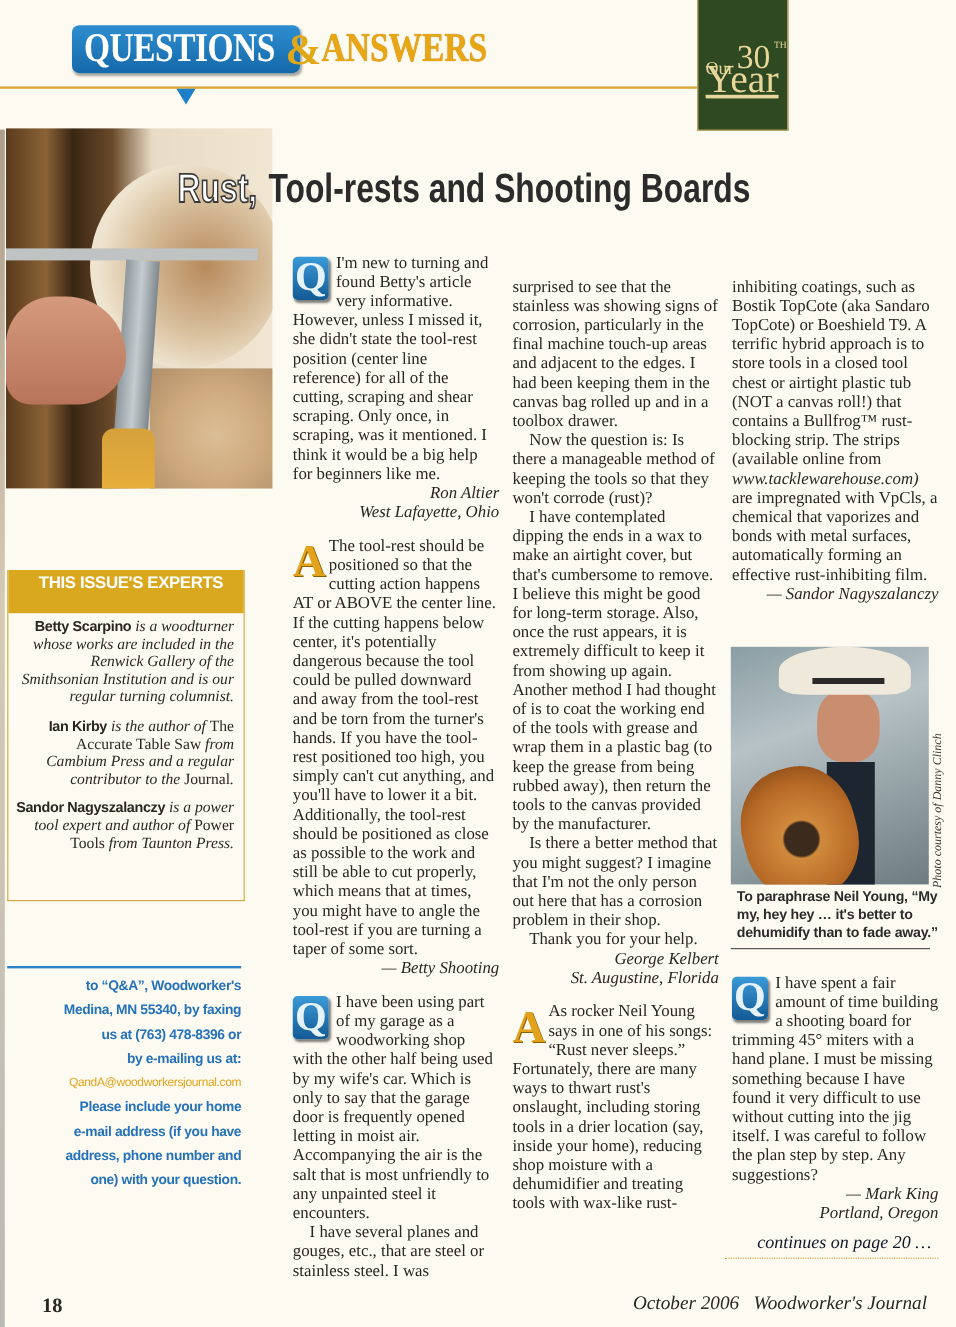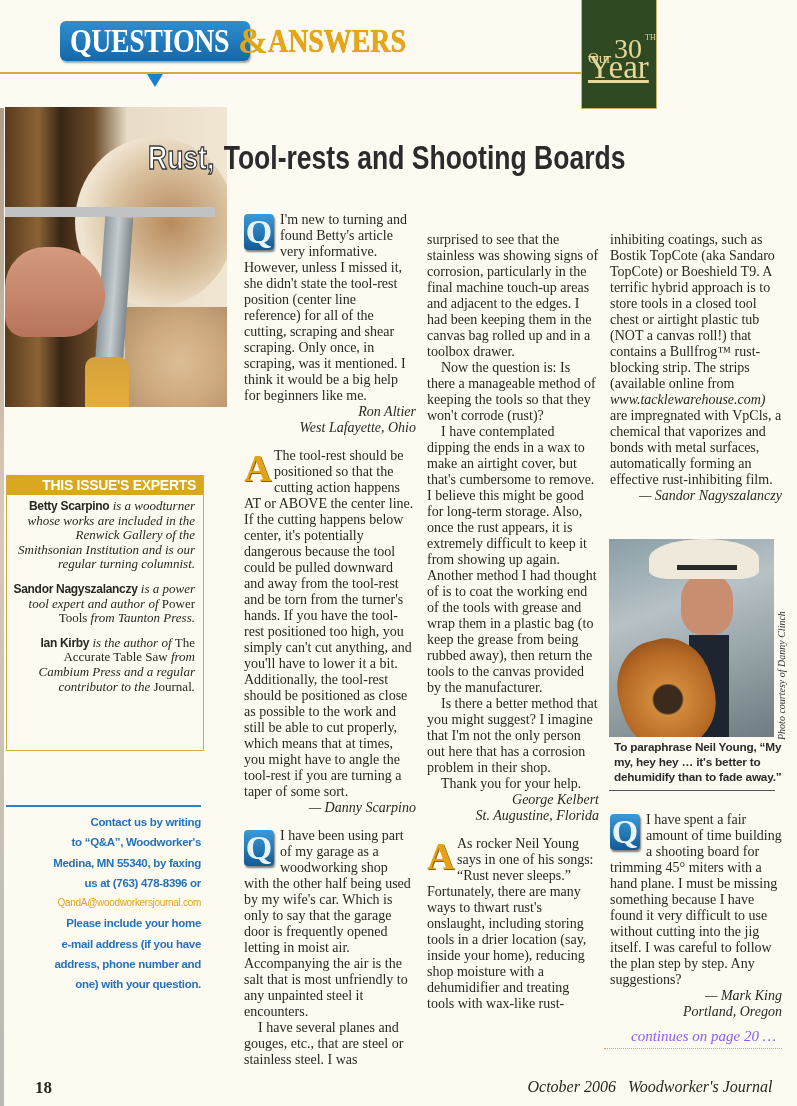--- a/index.html
+++ b/index.html
@@ -32,21 +32,21 @@
   .photo-lathe .handle { position:absolute; left:80px; top:250px; width:44px; height:60px; border-radius:10px; background:linear-gradient(#d6a13c,#e8b03a); }
   .photo-lathe .shavings { position:absolute; left:120px; top:200px; width:110px; height:110px; background:radial-gradient(circle, #d8b88c 0, #c9a070 50%, #a68058 100%); opacity:0.85; }
 
   
   .title { left:148px; top:138px; white-space:nowrap; font-family:"Liberation Sans",sans-serif; font-weight:bold; font-size:34px; transform:scaleX(0.78); transform-origin:left center; }
   .title .rust { color:#fff; -webkit-text-stroke:1.5px #3a3a3a; margin-right:12px; }
   .title .rest { color:#2b2b2b; }
 
   
   .experts { left:6px; top:475px; width:196px; height:275px; border:1px solid #d4ac45; border-top:none; }
-  .experts-head { height:20px; background:#d9a81e; color:#fff; font-family:"Liberation Sans",sans-serif; font-weight:bold; font-size:14px; text-align:right; padding-right:7px; line-height:20px; transform-origin:right; letter-spacing:-0.3px; }
+  .experts-head { height:36px; background:#d9a81e; color:#fff; font-family:"Liberation Sans",sans-serif; font-weight:bold; font-size:14px; text-align:right; padding-right:17px; line-height:20px; transform-origin:right; letter-spacing:-0.3px; }
   .experts-body { padding:4px 8px 0 4px; text-align:right; font-size:13px; line-height:14.6px; font-style:italic; color:#2a2622; }
   .experts-body p { margin:0 0 10px 0; }
   .experts-body b { font-style:normal; font-family:"Liberation Sans",sans-serif; font-weight:bold; font-size:12px; letter-spacing:-0.3px; }
   .experts-body .up { font-style:normal; }
 
   .contact-rule { left:6px; top:805px; width:195px; height:2px; background:#2d82c8; }
   .contact { left:6px; top:812px; width:195px; text-align:right; font-family:"Liberation Sans",sans-serif; font-weight:bold; font-size:11.5px; line-height:20.3px; color:#2572ba; letter-spacing:-0.3px; }
   .contact .email { color:#e3a21a; font-weight:normal; font-size:10px; }
 
   
@@ -67,21 +67,21 @@
       linear-gradient(160deg, #8a9ea4 0%, #b7c2c6 35%, #9aa7ab 60%, #6e7b80 100%); overflow:hidden; }
   .photo-neil .hat { position:absolute; left:40px; top:0; width:110px; height:40px; border-radius:50% 50% 20% 20%; background:#efe9dc; }
   .photo-neil .band { position:absolute; left:68px; top:26px; width:60px; height:5px; background:#2a2a2a; }
   .photo-neil .face { position:absolute; left:72px; top:36px; width:52px; height:60px; border-radius:40%; background:#c98d70; }
   .photo-neil .shirt { position:absolute; left:80px; top:96px; width:40px; height:110px; background:#1d2530; }
   .photo-neil .guitar { position:absolute; left:10px; top:100px; width:95px; height:110px; border-radius:45%; background:radial-gradient(circle at 50% 55%, #3c2a1c 0 14px, #d08a3c 16px, #b76a26 60%, #7a3e12 100%); transform:rotate(-15deg); }
   .photo-credit { left:776px; top:560px; width:14px; height:180px; writing-mode:vertical-rl; transform:rotate(180deg); font-style:italic; font-size:10px; color:#3a3632; text-align:left; }
   .caption { left:614px; top:740px; width:172px; font-family:"Liberation Sans",sans-serif; font-weight:bold; font-size:11.8px; line-height:15px; color:#2b2b2b; letter-spacing:-0.2px; }
   .caption-rule { left:609px; top:790px; width:166px; height:1px; background:#555; }
 
-  .continues { left:600px; top:1028px; width:176px; text-align:right; font-style:italic; font-size:15px; color:#8b5cf6; }
+  .continues { left:600px; top:1028px; width:176px; text-align:right; font-style:italic; font-size:15px; color:#0f172a; }
   .cont-rule { left:604px; top:1048px; width:178px; height:0; border-top:1px dotted #d9a73a; }
 
   .footer-left { left:22px; top:1078px; font-size:17px; font-weight:bold; color:#2a2622;margin-left:13px; }
   .footer-right { left:520px; top:1078px; width:260px; text-align:center; font-style:italic; font-size:16px; color:#2a2622; }
   .footer-right span + span { margin-left:12px; }
   .left-edge { left:0; top:108px; width:4px; height:998px; background:linear-gradient(#7a5e44,#bca88f 40%,#8d8d8d); opacity:0.6; }
 </style>
 </head>
 <body>
 
@@ -114,47 +114,47 @@
 </div>
 
 <div class="abs title">
   <span class="rust">Rust,</span><span class="rest">Tool-rests and Shooting Boards</span>
 </div>
 
 <div class="abs experts">
   <div class="experts-head">THIS ISSUE'S EXPERTS</div>
   <div class="experts-body">
     <p><b>Betty Scarpino</b><span> is a woodturner whose works are included in the Renwick Gallery of the Smithsonian Institution and is our regular turning columnist.</span></p>
+    <p><b>Ian Kirby</b><span> is the author of </span><span class="up">The Accurate Table Saw</span><span> from Cambium Press and a regular contributor to the </span><span class="up">Journal</span><span>.</span></p>
     <p><b>Sandor Nagyszalanczy</b><span> is a power tool expert and author of </span><span class="up">Power Tools</span><span> from Taunton Press.</span></p>
-    <p><b>Ian Kirby</b><span> is the author of </span><span class="up">The Accurate Table Saw</span><span> from Cambium Press and a regular contributor to the </span><span class="up">Journal</span><span>.</span></p>
   </div>
 </div>
 
 <div class="abs contact-rule"></div>
 <div class="abs contact">
-  <div>Contact us by writing</div>
   <div>to “Q&amp;A”, Woodworker's</div>
   <div>Medina, MN 55340, by faxing</div>
   <div>us at (763) 478-8396 or</div>
+  <div>by e-mailing us at:</div>
   <div class="email">QandA@woodworkersjournal.com</div>
   <div>Please include your home</div>
   <div>e-mail address (if you have</div>
   <div>address, phone number and</div>
   <div>one) with your question.</div>
 </div>
 
 <div class="col c1">
   <span class="dropcap q">Q</span>
   <p>I'm new to turning and found Betty's article very informative. However, unless I missed it, she didn't state the tool-rest position (center line reference) for all of the cutting, scraping and shear scraping. Only once, in scraping, was it mentioned. I think it would be a big help for beginners like me.</p>
   <p class="sig">Ron Altier</p>
   <p class="sig">West Lafayette, Ohio</p>
   <div style="height:12px"></div>
   <span class="dropcap a">A</span>
   <p>The tool-rest should be positioned so that the cutting action happens AT or ABOVE the center line. If the cutting happens below center, it's potentially dangerous because the tool could be pulled downward and away from the tool-rest and be torn from the turner's hands. If you have the tool-rest positioned too high, you simply can't cut anything, and you'll have to lower it a bit. Additionally, the tool-rest should be positioned as close as possible to the work and still be able to cut properly, which means that at times, you might have to angle the tool-rest if you are turning a taper of some sort.</p>
-  <p class="sig">— Danny Scarpino</p>
+  <p class="sig">— Betty Shooting</p>
   <div style="height:12px"></div>
   <span class="dropcap q">Q</span>
   <p>I have been using part of my garage as a woodworking shop with the other half being used by my wife's car. Which is only to say that the  garage door is frequently opened letting in moist air.  Accompanying the air is the salt that is most unfriendly to any unpainted steel it encounters.</p>
   <p class="ind">I have several planes and gouges, etc., that are steel or stainless steel. I was</p>
 </div>
 
 <div class="col c2">
   <p>surprised to see that the stainless was showing signs of corrosion, particularly in the final machine touch-up areas and adjacent to the edges.  I had been keeping them in the canvas bag rolled up and in a toolbox drawer.</p>
   <p class="ind">Now the question is: Is there a manageable method of keeping the tools so that they won't corrode (rust)?</p>
   <p class="ind">I have contemplated dipping the ends in a wax to make an airtight cover, but that's cumbersome to remove. I believe this might be good for long-term storage. Also, once the rust appears, it is extremely difficult to keep it from showing up again. Another method I had thought of is to coat the working end of the tools with grease and wrap them in a plastic bag (to keep the grease from being rubbed away), then return the tools to the canvas provided by the manufacturer.</p>

